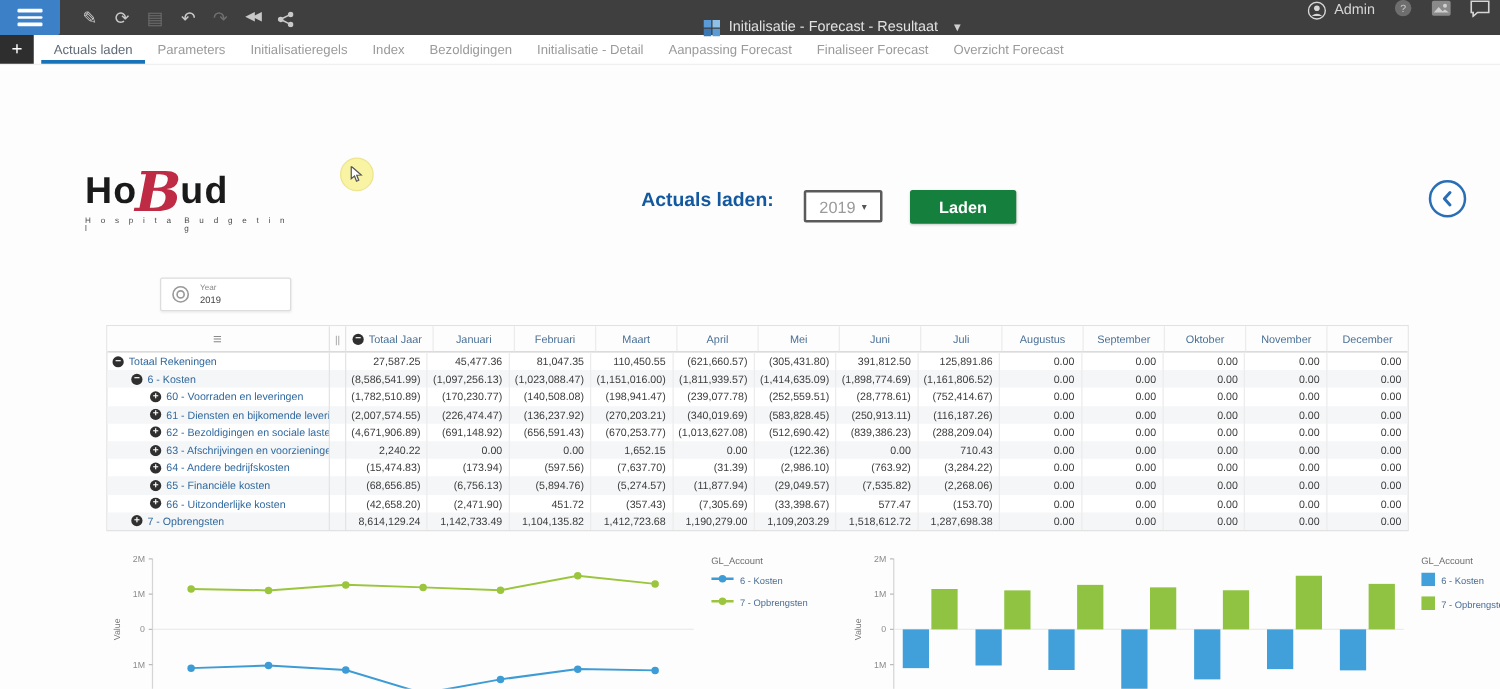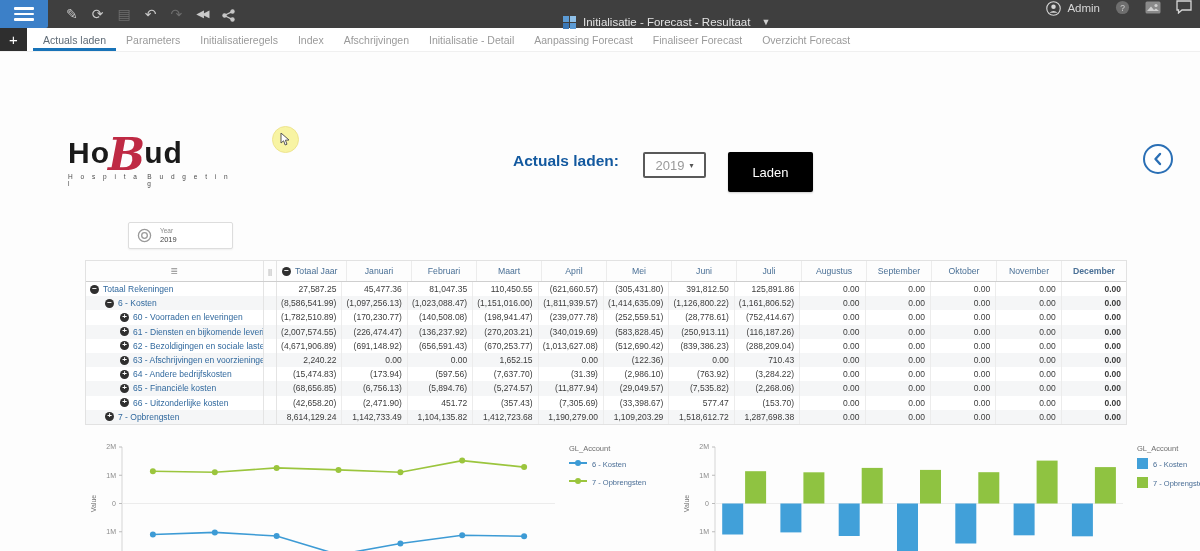--- a/index.html
+++ b/index.html
@@ -39,41 +39,41 @@
   .logo-sub { margin-top:3px; display:flex; justify-content:space-between; width:172px; font-size:6.5px; color:#4a4a4a; letter-spacing:3px; }
 
   .cursor-spot { position:absolute; left:272px; top:74px; width:27px; height:27px; border-radius:50%;
     background:#f8f4a3; border:1px solid #eee48f; display:flex; align-items:center; justify-content:center; }
 
   .actuals-row { position:absolute; left:513px; top:100px; display:flex; align-items:flex-start; }
   .actuals-label { color:#13599f; font-weight:bold; font-size:15.5px; }
   .year-select { margin-left:24px; width:63px; height:26px; border:2px solid #5a5a5a; border-radius:2px; background:#fff;
     display:flex; align-items:center; justify-content:center; gap:5px; font-size:13px; color:#9a9a9a; cursor:pointer; }
   .year-select .arr { font-size:8px; color:#555; }
-  .laden-btn { margin-left:22px; width:85px; height:40px; background:#000000; color:#fff; border:none; border-radius:2px;
-    font-size:13px; font-weight:normal; font-family:"Liberation Sans",sans-serif; cursor:pointer; box-shadow:0 1px 2px rgba(0,0,0,.2); }
+  .laden-btn { margin-left:22px; width:85px; height:27px; background:#15803d; color:#fff; border:none; border-radius:2px;
+    font-size:13px; font-weight:bold; font-family:"Liberation Sans",sans-serif; cursor:pointer; box-shadow:0 1px 2px rgba(0,0,0,.2); }
 
   .collapse-btn { position:absolute; left:1143px; top:92px; width:30px; height:30px; border-radius:50%;
     border:2.5px solid #2a6fb5; background:#fff; display:flex; align-items:center; justify-content:center; cursor:pointer; }
 
   .year-filter { position:absolute; left:128px; top:170px; width:105px; height:27px; background:#fff;
     border:1px solid #ddd; border-radius:2px; box-shadow:0 1px 2px rgba(0,0,0,.06);
     display:flex; align-items:center; padding-left:8px; gap:8px; cursor:pointer; }
   .yf-text { display:flex; flex-direction:column; line-height:1.25; }
   .yf-title { font-size:6.5px; color:#8a8a8a; }
   .yf-value { font-size:7.5px; color:#444; }
 
   
   .grid { position:absolute; left:85px; top:208px; width:1042px; border:1px solid #e2e2e2; background:#fff; font-size:8.5px; }
   .grow { display:flex; height:14.2px; align-items:stretch; }
   .grow.header { height:21px; border-bottom:1px solid #cfcfcf; background:#fdfdfd; }
   .lblcol { width:178px; border-right:1px solid #e4e4e4; display:flex; align-items:center; }
   .sepcol { width:13px; border-right:1px solid #e4e4e4; display:flex; align-items:center; justify-content:center; color:#9a9a9a; }
   .vcol { flex:1; border-right:1px solid #ececec; display:flex; align-items:center; justify-content:flex-end; padding-right:5px; color:#3c3c3c; }
-  .vcol:last-child { border-right:none;font-weight:bold; }
+  .vcol:last-child { border-right:none; }
   .grow.header .vcol { justify-content:center; color:#4a7096; padding-right:0; font-size:8.7px; }
   .grow.header .vcol.first { justify-content:flex-start; padding-left:5px; gap:4px; }
   .grow.header .lblcol { justify-content:center; color:#8a8a8a; font-size:12px; letter-spacing:1px; }
   .grow.body:nth-child(even) { background:#f5f6f7; }
   .rowlabel { color:#31699e; display:flex; align-items:center; gap:4px; white-space:nowrap; overflow:hidden; }
   .node-icon { flex:none; width:9px; height:9px; border-radius:50%; background:#2f2f2f; color:#fff; font-size:8px;
     line-height:8.5px; text-align:center; display:inline-block; font-weight:bold; cursor:pointer; }
 
   
   .charts { position:absolute; left:88px; top:386px; display:flex; align-items:flex-start; }
@@ -152,21 +152,21 @@
   </div>
 </div>
 
 <div class="tabbar">
   <div class="plus-sq">+</div>
   <div class="tabs">
       <div class="tab active">Actuals laden</div>
       <div class="tab">Parameters</div>
       <div class="tab">Initialisatieregels</div>
       <div class="tab">Index</div>
-      <div class="tab">Afschrijvingen</div>
+      <div class="tab">Bezoldigingen</div>
       <div class="tab">Initialisatie - Detail</div>
       <div class="tab">Aanpassing Forecast</div>
       <div class="tab">Finaliseer Forecast</div>
       <div class="tab">Overzicht Forecast</div>
     </div>
 </div>
 
 <div class="content">
 
   <div class="logo">
@@ -264,21 +264,21 @@
               <span>6 - Kosten</span>
             </span>
           </div>
           <div class="sepcol"></div>
           <div class="vcol">(8,586,541.99)</div>
           <div class="vcol">(1,097,256.13)</div>
           <div class="vcol">(1,023,088.47)</div>
           <div class="vcol">(1,151,016.00)</div>
           <div class="vcol">(1,811,939.57)</div>
           <div class="vcol">(1,414,635.09)</div>
-          <div class="vcol">(1,126,800.22)</div>
+          <div class="vcol">(1,898,774.69)</div>
           <div class="vcol">(1,161,806.52)</div>
           <div class="vcol">0.00</div>
           <div class="vcol">0.00</div>
           <div class="vcol">0.00</div>
           <div class="vcol">0.00</div>
           <div class="vcol">0.00</div>
         </div>
         <div class="grow body">
           <div class="lblcol">
             <span class="rowlabel" style="padding-left: 34px;">

